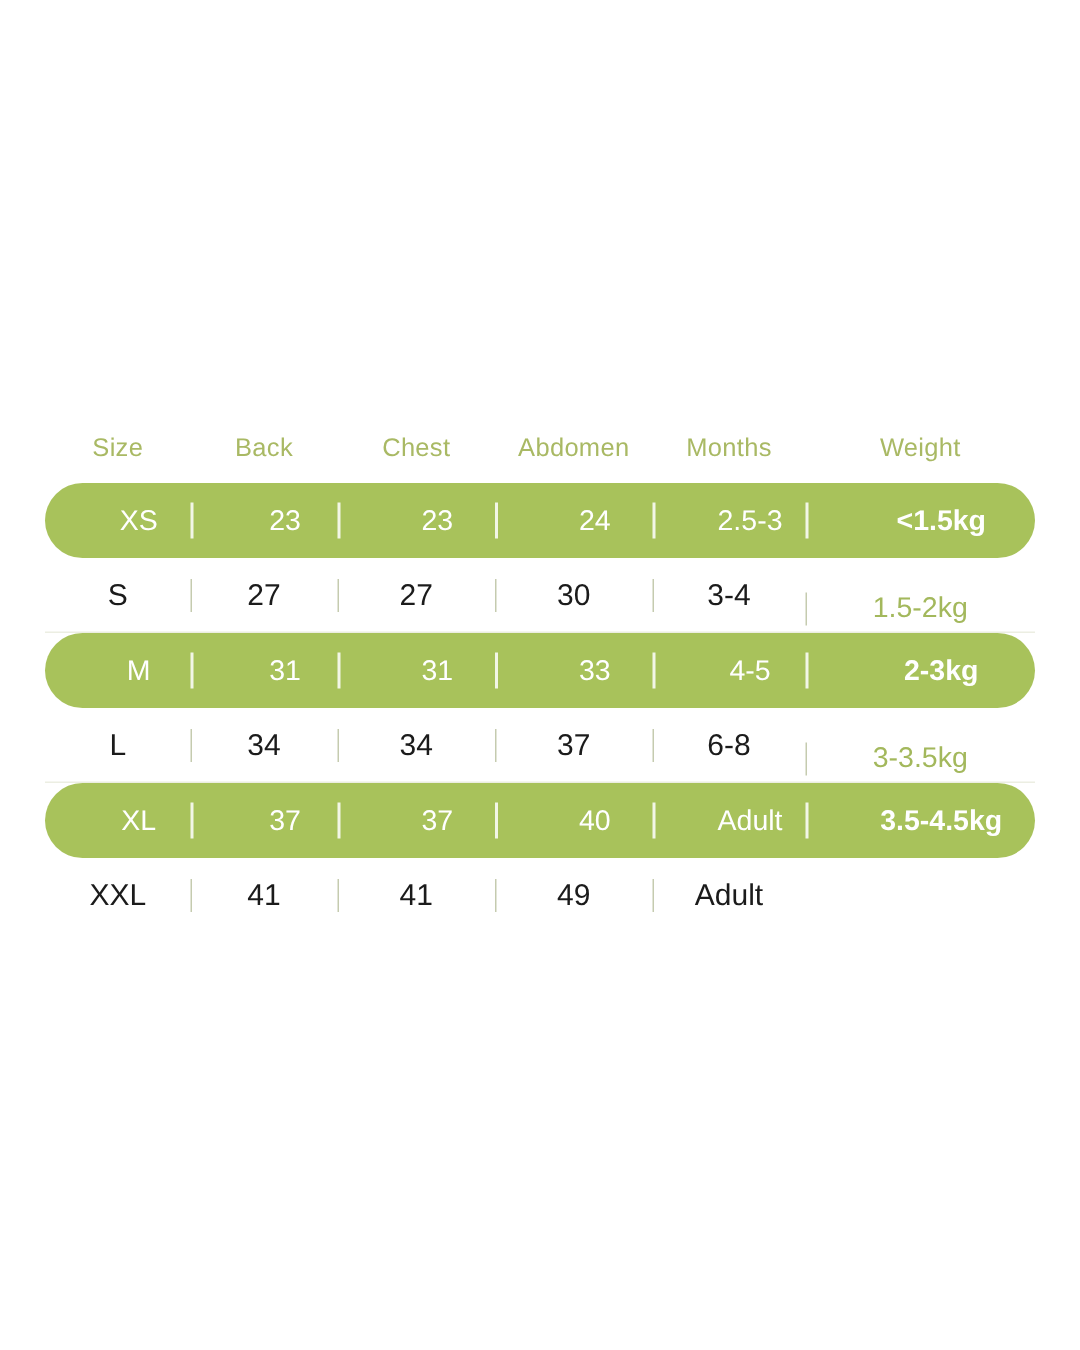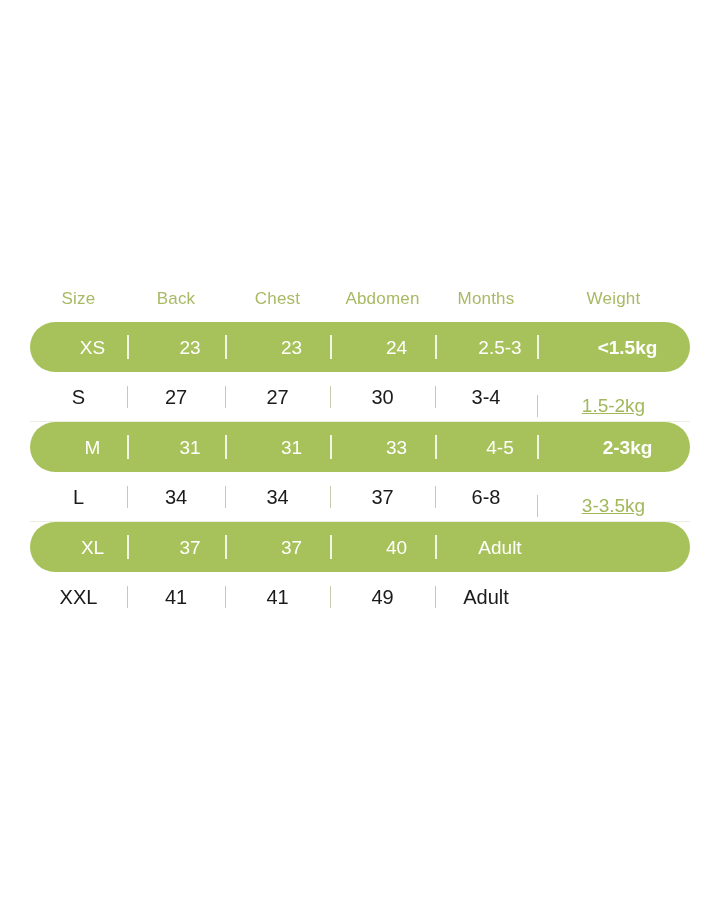--- a/index.html
+++ b/index.html
@@ -104,21 +104,20 @@
   }
   .row-plain .cell {
     color: #1b1b1b;
     font-size: 20px;
   }
   .row-plain .cell-weight {
     color: #a3b85c;
     font-size: 19px;
     position: relative;
     top: 9px;
-    text-decoration: underline;
   }
 
   .spacer-sm {
     height: 4px;
   }
 </style>
 </head>
 <body>
 
 <div id="size-chart">
@@ -170,20 +169,21 @@
       <div class="cell sep">6-8</div>
       <div class="cell sep cell-weight">3-3.5kg</div>
     </div>
 
     <div class="row row-green">
       <div class="cell cell-size">XL</div>
       <div class="cell sep">37</div>
       <div class="cell sep">37</div>
       <div class="cell sep">40</div>
       <div class="cell sep">Adult</div>
+      <div class="cell sep cell-weight">3.5-4.5kg</div>
     </div>
 
     <div class="row row-plain last">
       <div class="cell cell-size">XXL</div>
       <div class="cell sep">41</div>
       <div class="cell sep">41</div>
       <div class="cell sep">49</div>
       <div class="cell sep">Adult</div>
     </div>
 

